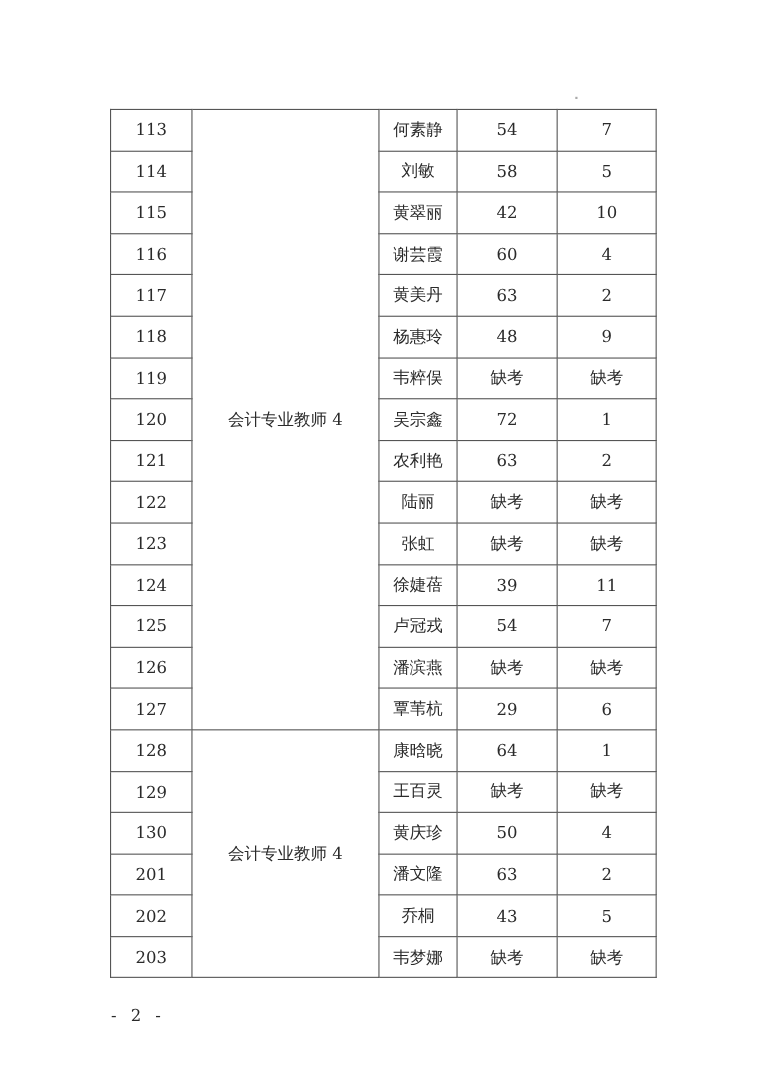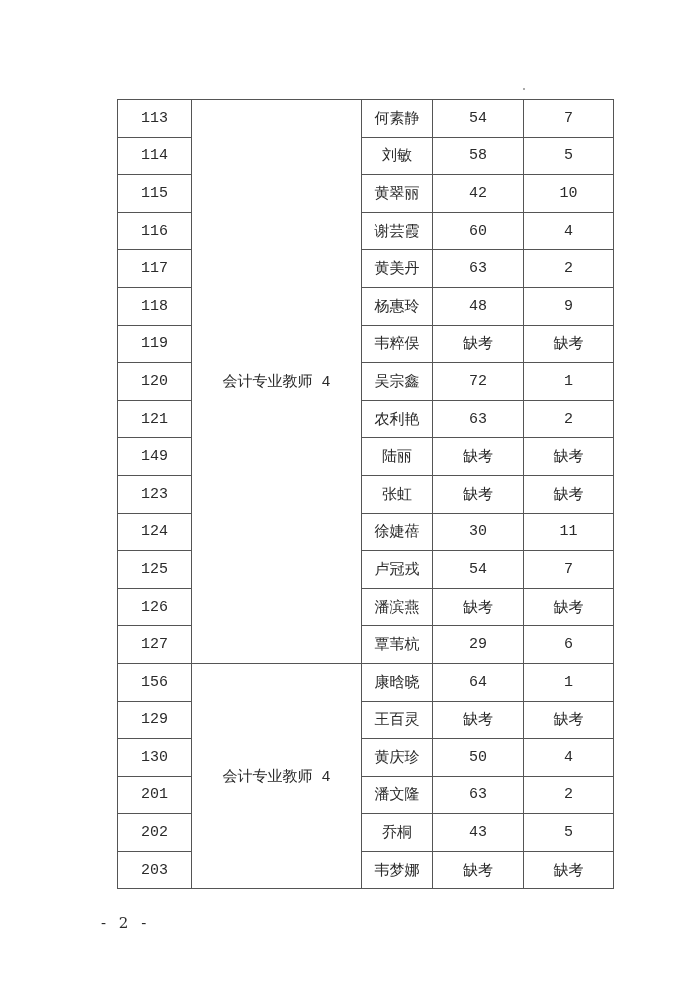--- a/index.html
+++ b/index.html
@@ -2,22 +2,22 @@
 <html><head>
 <meta charset="utf-8">
 <style>
   html, body { margin: 0; padding: 0; }
   body {
     width: 700px; height: 990px; background: #ffffff; position: relative; overflow: hidden;
     font-family: "DejaVu Serif", "Liberation Serif", serif; color: #2a2a2a;
   }
   .page-dot { position: absolute; left: 523px; top: 88px; width: 2px; height: 2px; background: #aaa; }
   table.score-table {
-    position: absolute; left: 117px; top: 99px;
-    border-collapse: collapse; table-layout: fixed; font-family: Liberation Mono, monospace;
+    position: absolute; left: 100px; top: 99px;
+    border-collapse: collapse; table-layout: fixed;
   }
   table.score-table td {
     border: 1.3px solid #555; text-align: center; vertical-align: middle;
     height: 36.6px; padding: 0; font-size: 15px;
   }
   td.col-no { width: 73px; }
   td.col-pos { width: 169px; font-size: 15px; }
   td.col-name { width: 70px; }
   td.col-score { width: 90px; }
   td.col-rank { width: 89px; }
@@ -81,35 +81,35 @@
         <td class="col-score">72</td>
         <td class="col-rank">1</td>
       </tr>
       <tr>
         <td class="col-no">121</td>
         <td class="col-name">农利艳</td>
         <td class="col-score">63</td>
         <td class="col-rank">2</td>
       </tr>
       <tr>
-        <td class="col-no">149</td>
+        <td class="col-no">122</td>
         <td class="col-name">陆丽</td>
         <td class="col-score">缺考</td>
         <td class="col-rank">缺考</td>
       </tr>
       <tr>
         <td class="col-no">123</td>
         <td class="col-name">张虹</td>
         <td class="col-score">缺考</td>
         <td class="col-rank">缺考</td>
       </tr>
       <tr>
         <td class="col-no">124</td>
         <td class="col-name">徐婕蓓</td>
-        <td class="col-score">30</td>
+        <td class="col-score">39</td>
         <td class="col-rank">11</td>
       </tr>
       <tr>
         <td class="col-no">125</td>
         <td class="col-name">卢冠戎</td>
         <td class="col-score">54</td>
         <td class="col-rank">7</td>
       </tr>
       <tr>
         <td class="col-no">126</td>
@@ -117,21 +117,21 @@
         <td class="col-score">缺考</td>
         <td class="col-rank">缺考</td>
       </tr>
       <tr>
         <td class="col-no">127</td>
         <td class="col-name">覃苇杭</td>
         <td class="col-score">29</td>
         <td class="col-rank">6</td>
       </tr>
       <tr>
-        <td class="col-no">156</td>
+        <td class="col-no">128</td>
         <td class="col-pos" rowspan="6">会计专业教师 4</td>
         <td class="col-name">康晗晓</td>
         <td class="col-score">64</td>
         <td class="col-rank">1</td>
       </tr>
       <tr>
         <td class="col-no">129</td>
         <td class="col-name">王百灵</td>
         <td class="col-score">缺考</td>
         <td class="col-rank">缺考</td>

